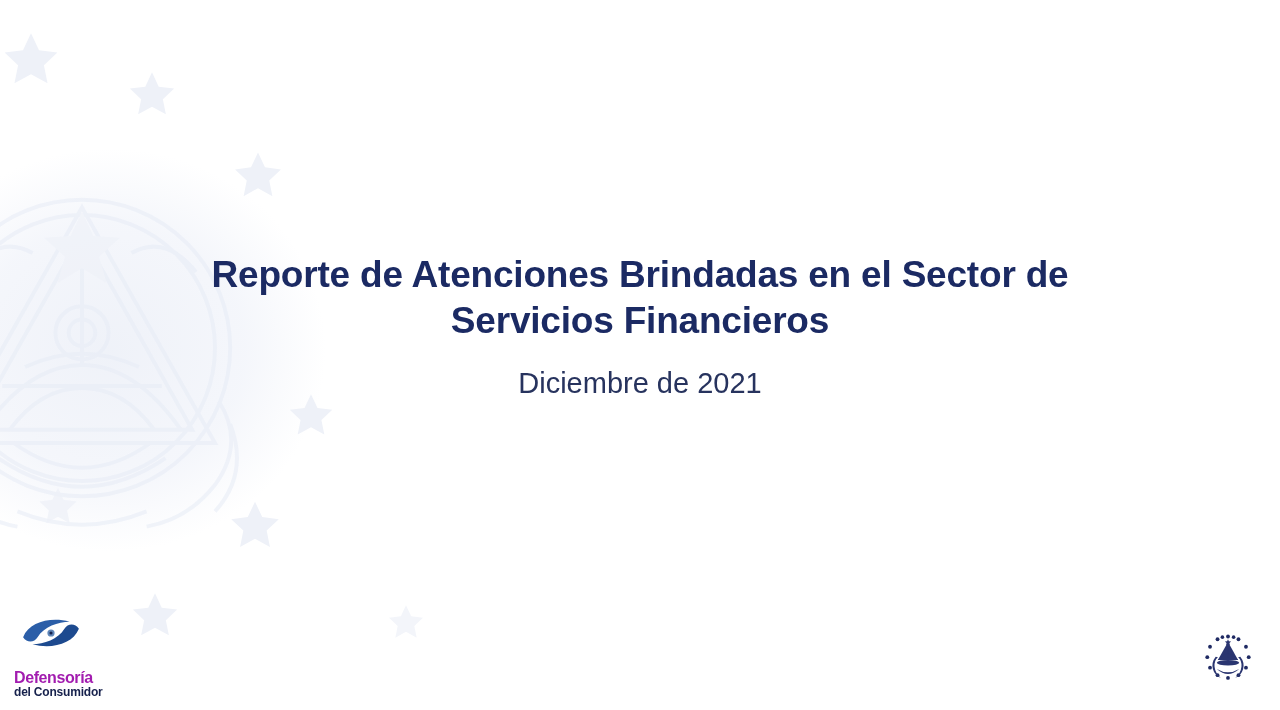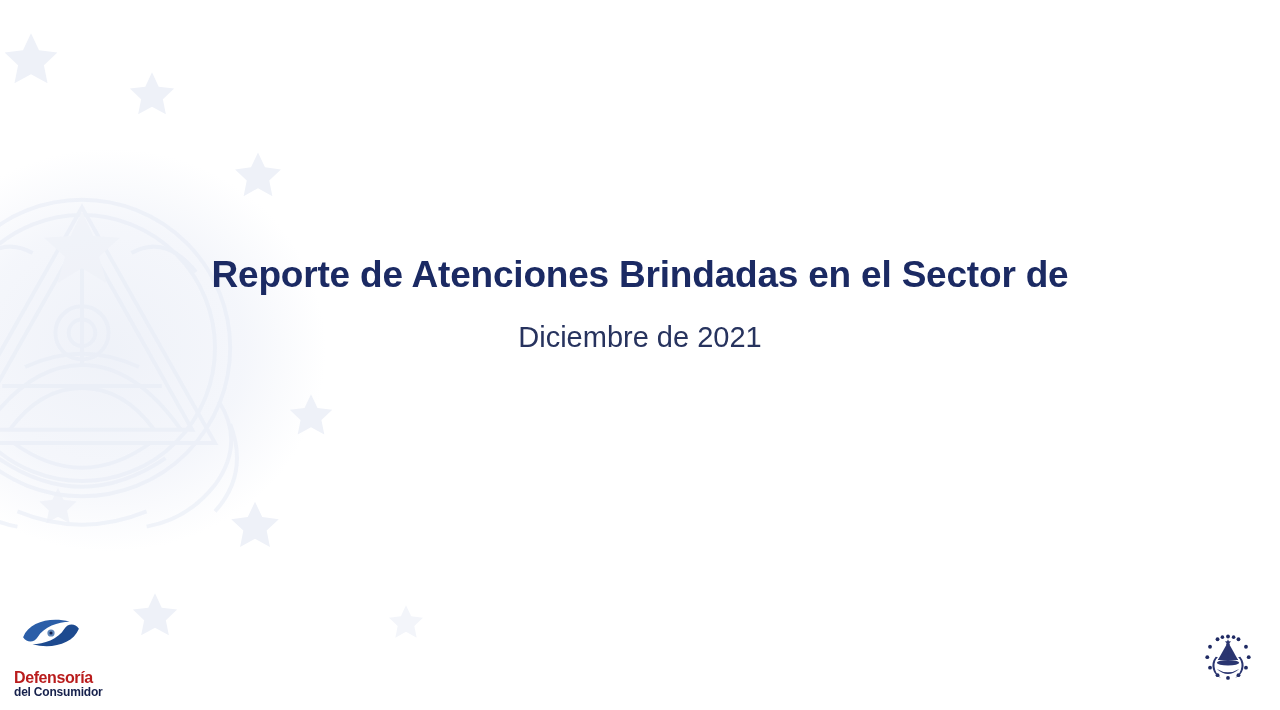--- a/index.html
+++ b/index.html
@@ -97,21 +97,21 @@
     margin-left:6px;
     display:block;
   }
   .logo-dc .mark svg { width:100%; height:100%; display:block; }
   .logo-dc .wordmark-main {
     display:block;
     font-family:"Liberation Sans", sans-serif;
     font-size:16px;
     line-height:16px;
     font-weight:bold;
-    color:#b91c1c;
+    color:#a21caf;
     letter-spacing:-0.4px;
     margin-top:20px;
   }
   .logo-dc .wordmark-sub {
     display:block;
     font-family:"Liberation Sans", sans-serif;
     font-size:12px;
     line-height:11px;
     font-weight:bold;
     color:#16214c;
@@ -207,20 +207,21 @@
       <svg viewBox="0 0 24 24">
           <path fill="#eef1f8" d="M12 2l3.1 6.6 7.1.9-5.2 4.9 1.4 7-6.4-3.5L5.6 21.4 7 14.4 1.8 9.5l7.1-.9z"></path>
         </svg>
     </span>
   </div>
 
   <div class="content">
     <h1 class="slide-title">
       <span>Reporte de Atenciones Brindadas en el Sector de</span>
       <br>
+      <span>Servicios Financieros</span>
     </h1>
     <div class="slide-subtitle">Diciembre de 2021</div>
   </div>
 
   <div class="logo-dc">
     <span class="mark">
       <svg viewBox="0 0 120 64" aria-hidden="true">
         <path d="M6 40 C18 10 60 0 96 10 C74 10 46 20 34 40 C28 50 14 52 6 40 Z" fill="#2b5ea8"></path>
         <path d="M114 24 C102 54 60 64 24 54 C46 54 74 44 86 24 C92 14 106 12 114 24 Z" fill="#1d4a8f"></path>
         <circle cx="60" cy="32" r="7" fill="#5f86b8"></circle>

